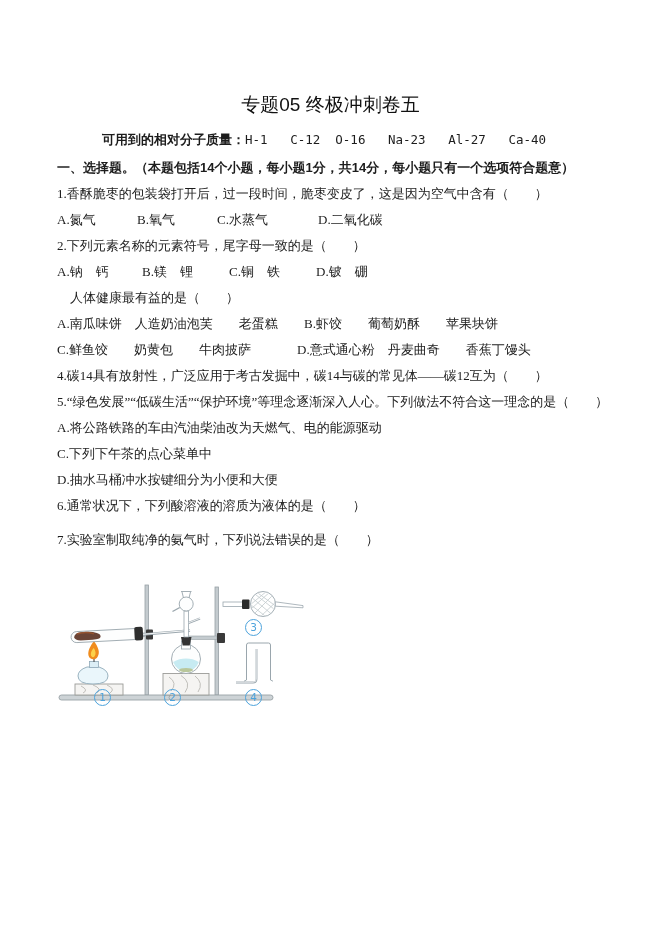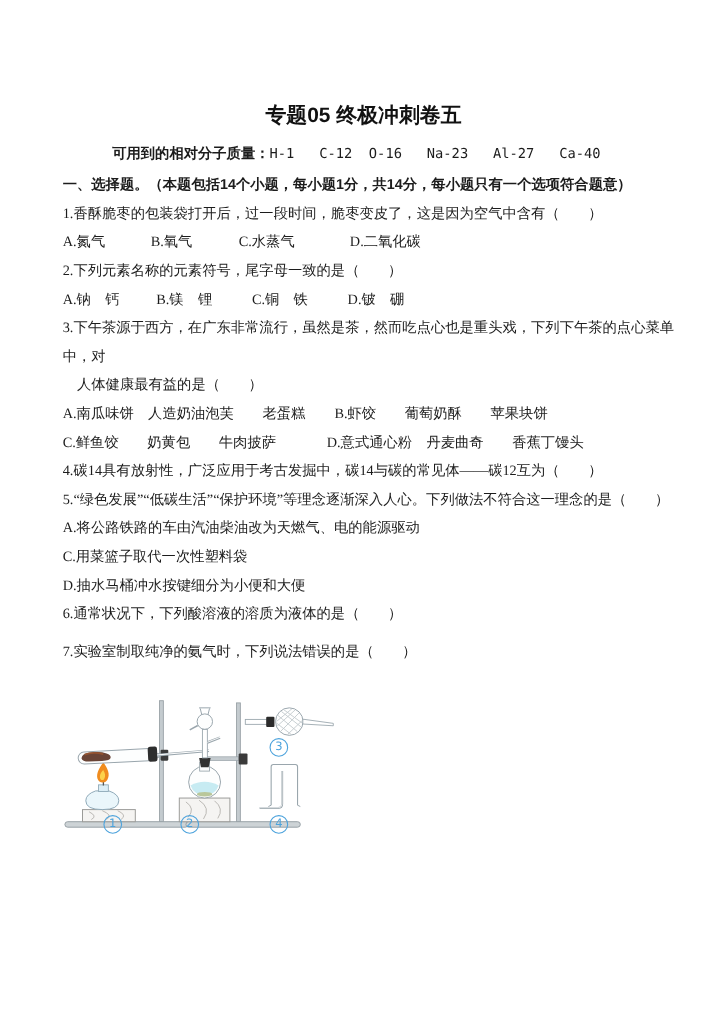--- a/index.html
+++ b/index.html
@@ -1,19 +1,19 @@
 <!DOCTYPE html>
 <html><head>
 <meta charset="utf-8">
 <style>
   html,body{margin:0;padding:0;background:#ffffff;}
   body{width:661px;height:935px;overflow:hidden;
        font-family:"Liberation Serif","DejaVu Serif",serif;color:#1c1c1c;}
   .doc{position:relative;width:661px;height:935px;background:#ffffff;}
-  .title{padding-top:92px;text-align:center;font-weight:700;font-size:19px;
+  .title{padding-top:92px;text-align:center;font-weight:400;font-size:19px;
          font-family:"Liberation Sans","DejaVu Sans",sans-serif;color:#111;}
   .content{padding:0 28px 0 57px;}
   .content p{margin:0;line-height:26px;font-size:13px;}
   .masses{margin-top:9px !important;}
   .masses .lbl{font-weight:700;font-family:"Liberation Sans","DejaVu Sans",sans-serif;margin-left:45px;}
   .mono{font-family:"DejaVu Sans Mono","Liberation Mono",monospace;font-size:12.5px;white-space:pre;}
   .section{font-weight:700;font-family:"Liberation Sans","DejaVu Sans",sans-serif;margin-top:2px !important;}
   .opts span{display:inline-block;white-space:pre;}
   .o1 span:nth-child(1){width:80px}.o1 span:nth-child(2){width:80px}.o1 span:nth-child(3){width:101px}
   .o2 span:nth-child(1){width:85px}.o2 span:nth-child(2){width:87px}.o2 span:nth-child(3){width:87px}
@@ -46,34 +46,33 @@
     <p>1.香酥脆枣的包装袋打开后，过一段时间，脆枣变皮了，这是因为空气中含有（　　）</p>
     <p class="opts o1">
       <span>A.氮气</span><span>B.氧气</span><span>C.水蒸气</span><span>D.二氧化碳</span>
     </p>
 
     <p>2.下列元素名称的元素符号，尾字母一致的是（　　）</p>
     <p class="opts o2">
       <span>A.钠　钙</span><span>B.镁　锂</span><span>C.铜　铁</span><span>D.铍　硼</span>
     </p>
 
-    <p>3.下午茶源于西方，在广东非常流行，虽然是茶，然而吃点心也是重头戏，下列下午茶的点心菜单中，对</p>
     <p class="q3b">人体健康最有益的是（　　）</p>
     <p class="opts o3a">
       <span>A.南瓜味饼　人造奶油泡芙　　老蛋糕</span><span>B.虾饺　　葡萄奶酥　　苹果块饼</span>
     </p>
     <p class="opts o3b">
       <span>C.鲜鱼饺　　奶黄包　　牛肉披萨</span><span>D.意式通心粉　丹麦曲奇　　香蕉丁馒头</span>
     </p>
 
     <p>4.碳14具有放射性，广泛应用于考古发掘中，碳14与碳的常见体——碳12互为（　　）</p>
 
     <p>5.“绿色发展”“低碳生活”“保护环境”等理念逐渐深入人心。下列做法不符合这一理念的是（　　）</p>
     <p>A.将公路铁路的车由汽油柴油改为天燃气、电的能源驱动</p>
-    <p>C.用菜篮子取代一次性塑料袋</p>
+    <p>C.下列下午茶的点心菜单中</p>
     <p>D.抽水马桶冲水按键细分为小便和大便</p>
 
     <p>6.通常状况下，下列酸溶液的溶质为液体的是（　　）</p>
 
     <p class="q7">7.实验室制取纯净的氨气时，下列说法错误的是（　　）</p>
 
     <div class="apparatus">
       <svg width="260" height="135" viewBox="0 0 260 135">
         <defs>
           <clipPath id="bulbclip">

